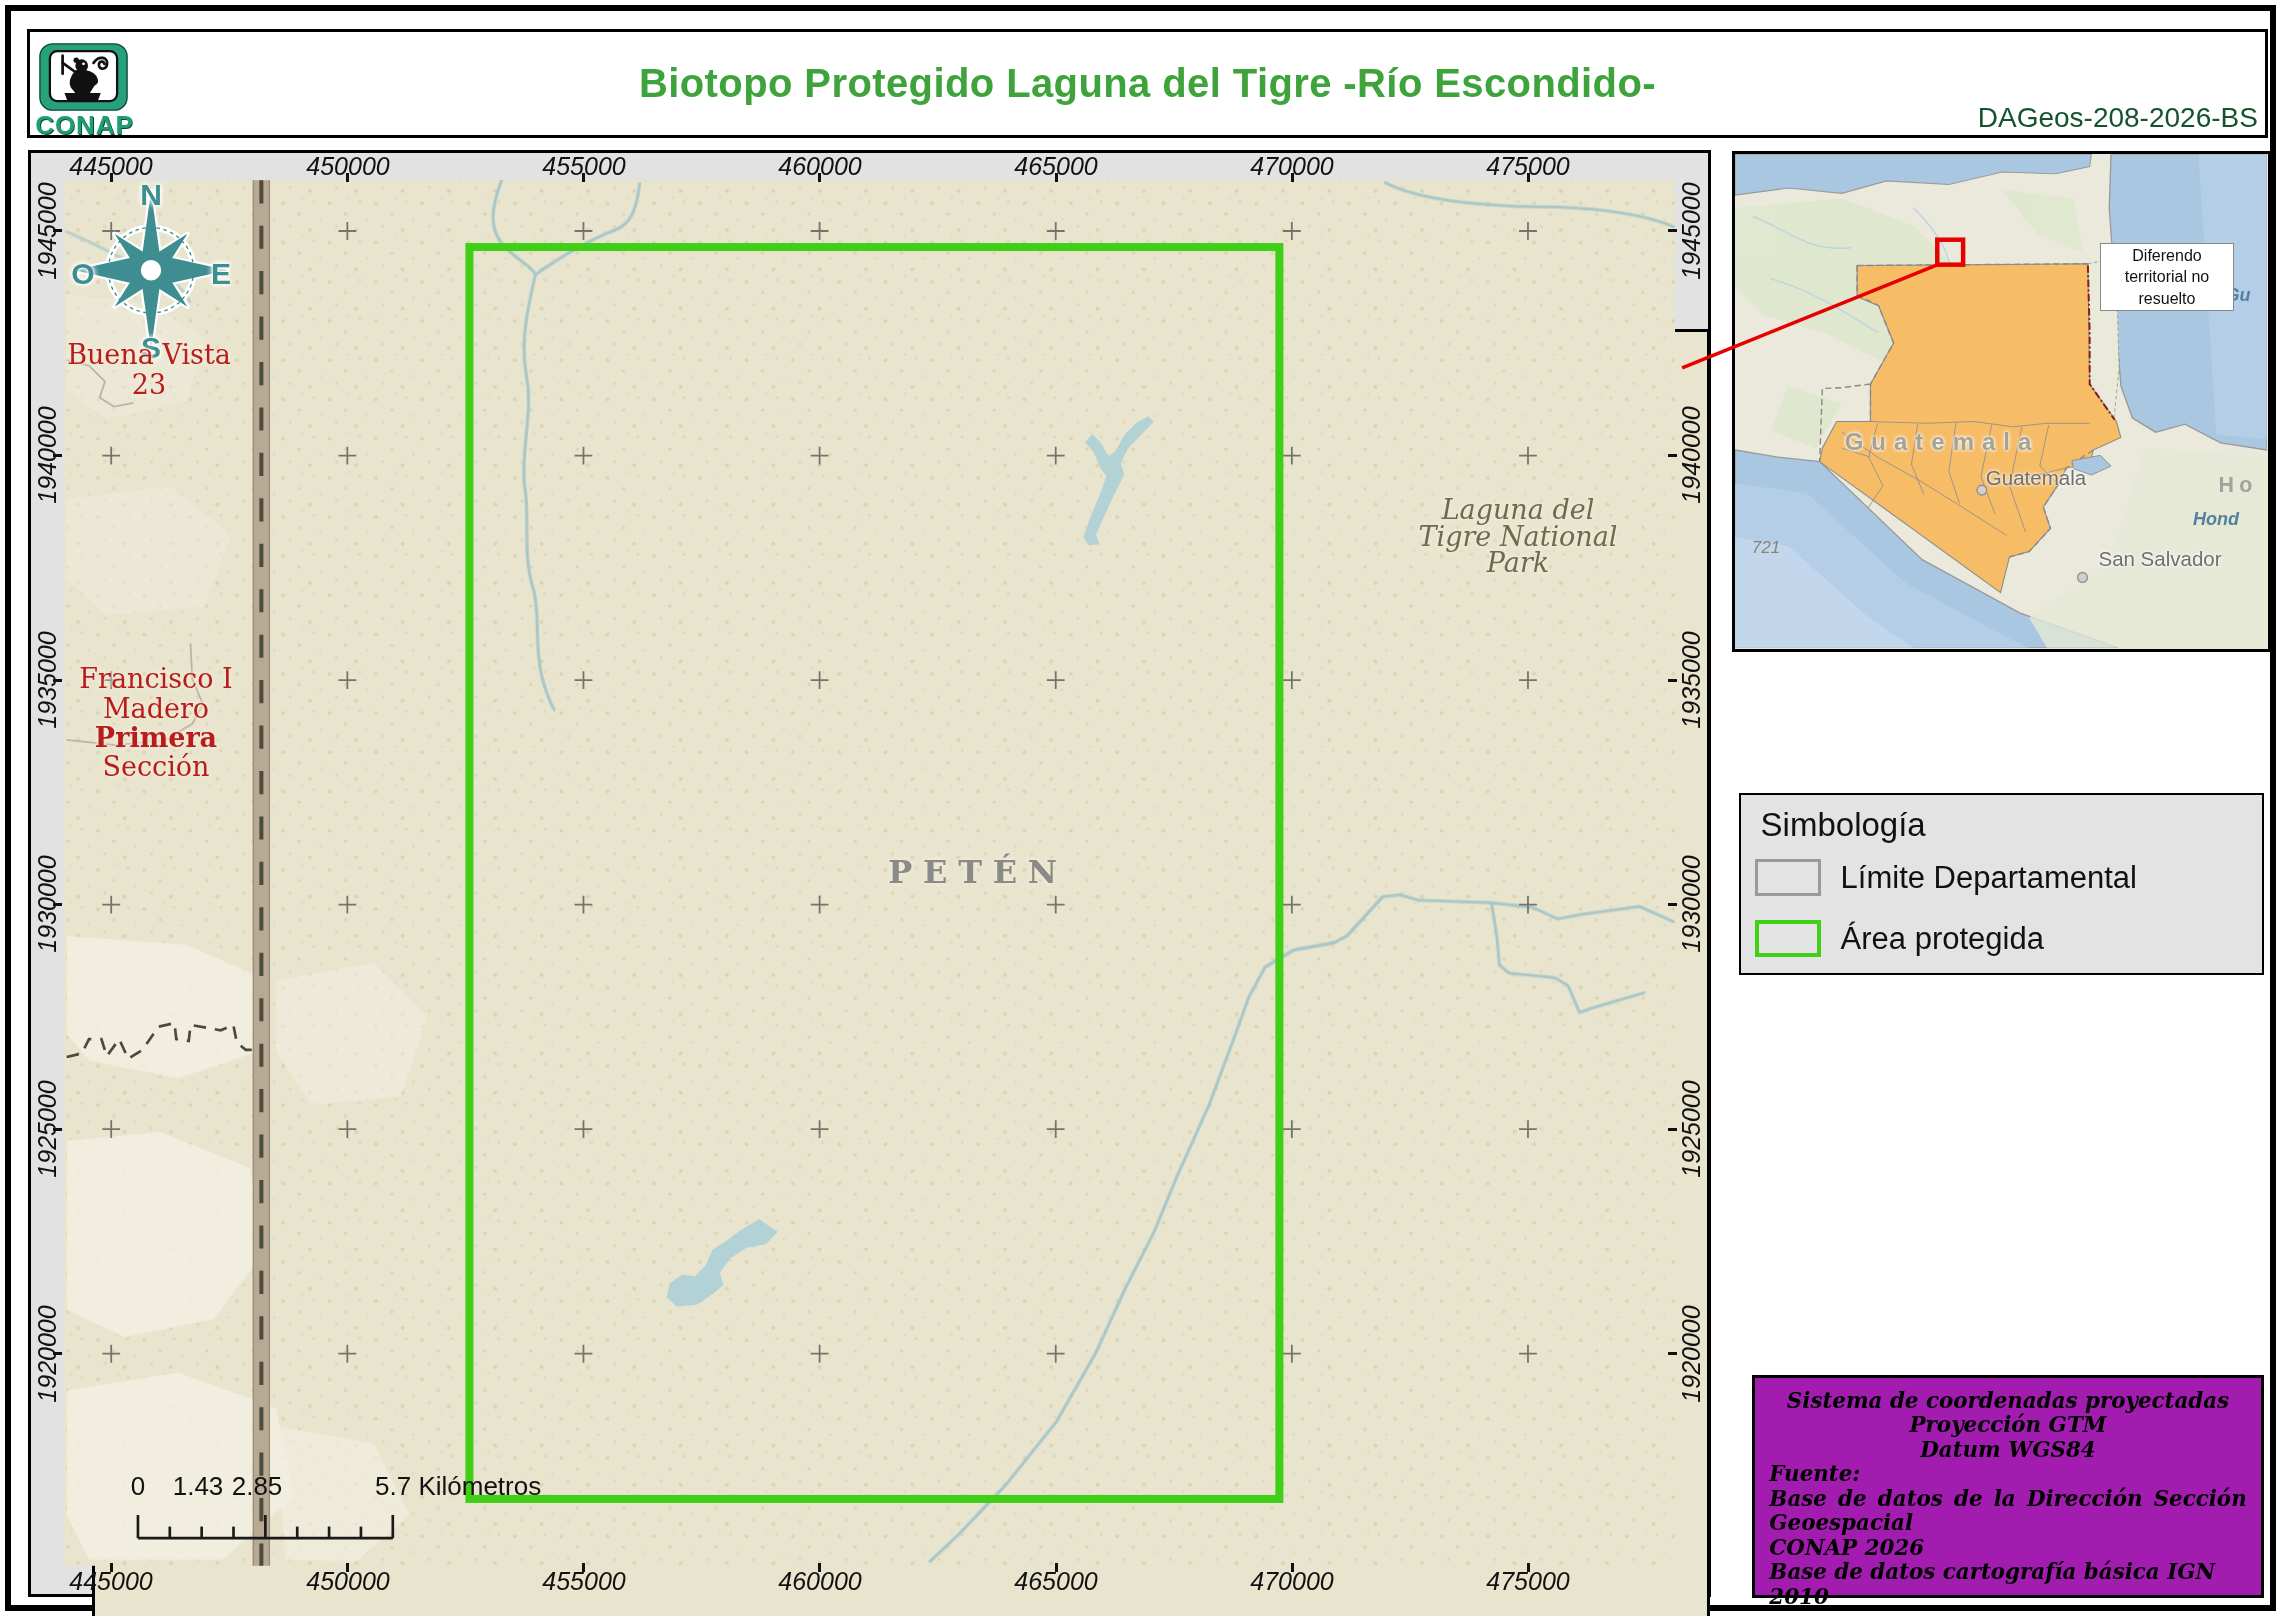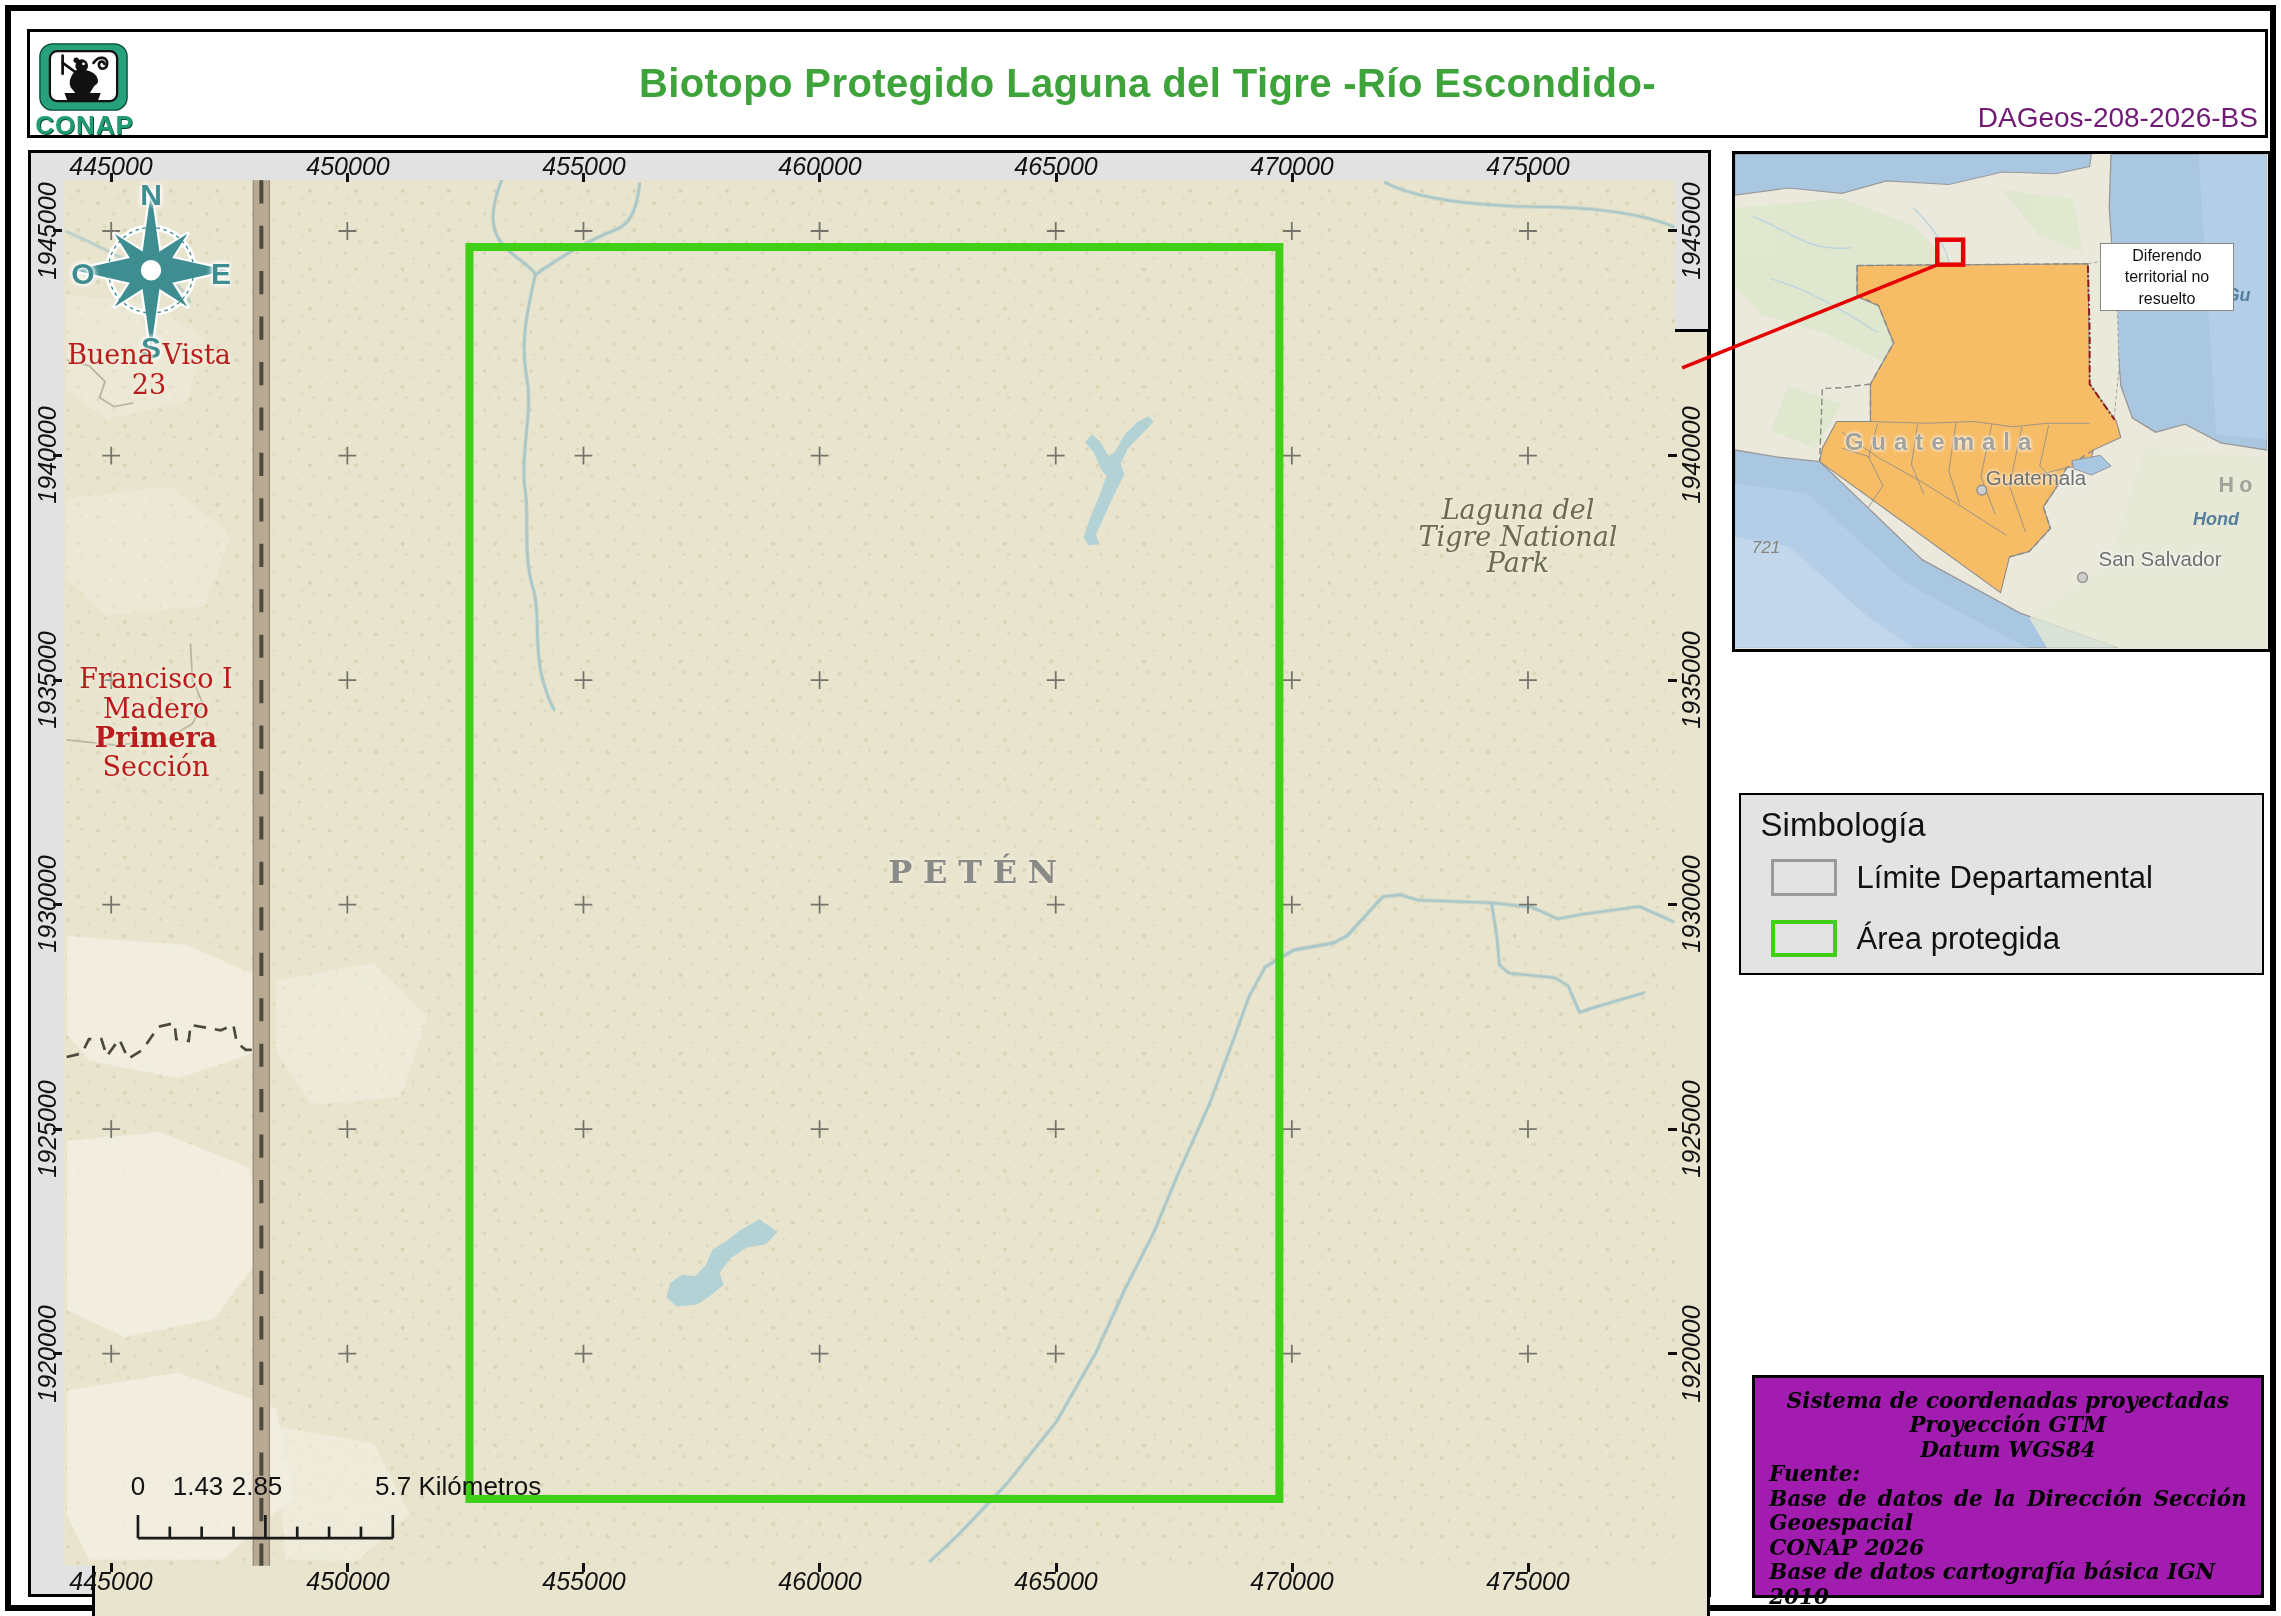--- a/index.html
+++ b/index.html
@@ -12,21 +12,21 @@
   
   #header-box{position:absolute;left:27px;top:29px;width:2241px;height:109px;
         border:3.6px solid #000;box-sizing:border-box;background:#fff;}
   #conap-logo{position:absolute;left:9px;top:9.8px;width:89px;height:70px;}
   #conap-logo-text{position:absolute;left:5.3px;top:78px;width:96px;text-align:center;
         font-weight:bold;font-size:26px;letter-spacing:0.9px;color:#1f9e74;
         text-shadow:0.9px 0.9px 0 #0c4b36;}
   #map-title{position:absolute;left:0;top:0;width:100%;height:100%;display:flex;
         align-items:center;justify-content:center;font-size:40px;font-weight:bold;
         letter-spacing:0.4px;color:#3fa33c;}
-  #doc-ref{position:absolute;right:7.1px;bottom:0.9px;font-size:28px;color:#701a75;}
+  #doc-ref{position:absolute;right:7.1px;bottom:0.9px;font-size:28px;color:#14532d;}
 
   
   #map-frame{position:absolute;left:28px;top:150px;width:1683px;height:1447px;
         border:3.6px solid #000;box-sizing:border-box;background:#e2e2e2;}
   #map-inner-border{position:absolute;left:61px;top:176px;width:1618px;height:1393px;
         border:3.6px solid #000;box-sizing:border-box;background:#e8e4ce;}
   #map-canvas{position:absolute;left:64px;top:180px;width:1611px;height:1386px;}
   #axis-layer{position:absolute;left:0;top:0;width:2281px;height:1616px;pointer-events:none;font-style:italic;}
   .axis-label{position:absolute;transform:translate(-50%,-50%);font-size:25px;color:#111;white-space:nowrap;}
   .axis-label.rot{transform:translate(-50%,-50%) rotate(-90deg);}
@@ -59,21 +59,21 @@
   #inset-honduras{font-weight:bold;font-size:21.4px;letter-spacing:5.3px;color:#a3a39b;}
   #diferendo-note{position:absolute;left:365px;top:89px;width:134px;height:68px;
         background:#fff;border:0.9px solid #888;box-sizing:border-box;
         display:flex;flex-direction:column;align-items:center;justify-content:center;
         font-size:16px;line-height:21.4px;color:#111;text-align:center;}
 
   
   #legend-box{position:absolute;left:1739px;top:793px;width:525px;height:182px;
         border:2.7px solid #000;box-sizing:border-box;background:#e3e3e3;}
   #legend-title{position:absolute;left:19.6px;top:10.7px;font-size:33px;color:#111;}
-  .legend-row{position:absolute;left:22px;display:flex;align-items:flex-end;padding-left:8px;}
+  .legend-row{position:absolute;left:6px;display:flex;align-items:flex-end;padding-left:8px;}
   .legend-swatch{width:66px;height:37px;box-sizing:border-box;margin-right:19.6px;flex:0 0 auto;}
   .swatch-departamental{border:3.6px solid #9a9a9a;}
   .swatch-protegida{border:4.5px solid #3ecf16;}
   .legend-item-label{font-size:31px;color:#111;}
 
   
   #credits-box{position:absolute;left:1752px;top:1375px;width:512px;height:223px;
         border:3.6px solid #000;box-sizing:border-box;background:#a21caf;
         font-family:"DejaVu Serif","Liberation Serif",serif;font-style:italic;font-weight:bold;
         font-size:21.4px;line-height:24.5px;color:#000;padding:10.7px 14.3px;}

